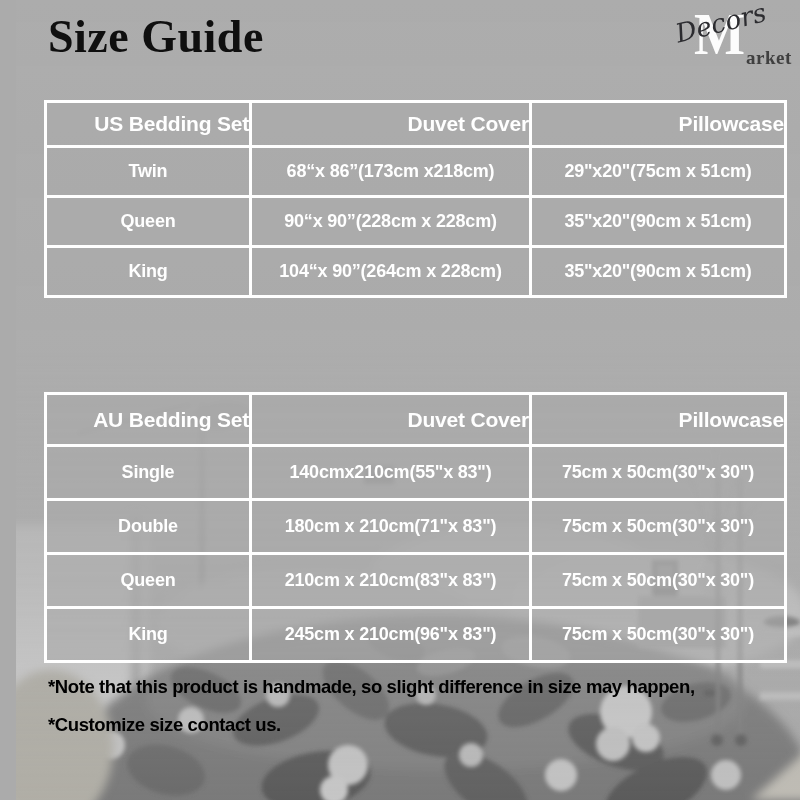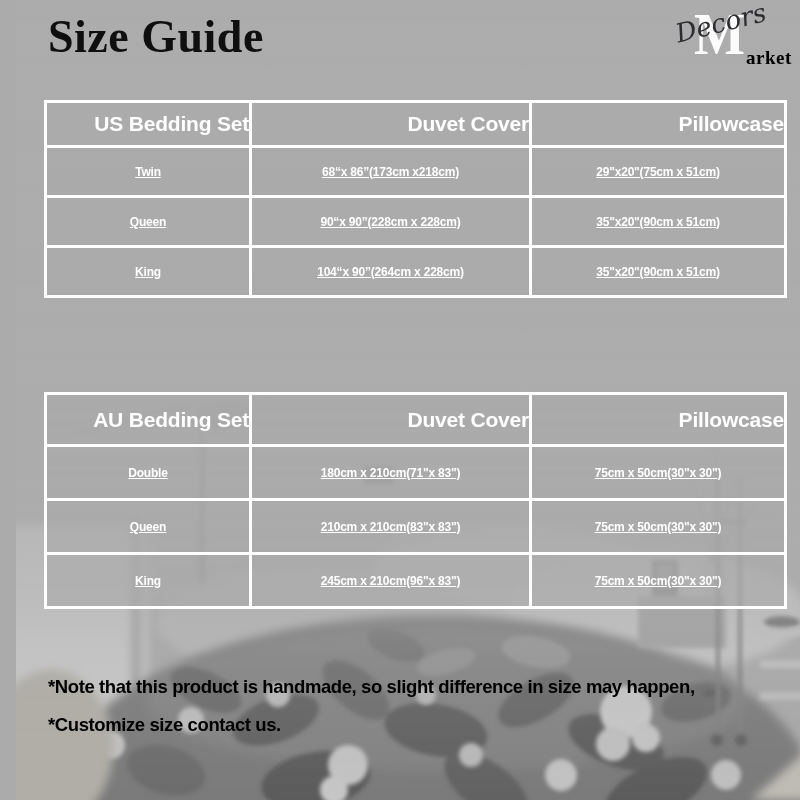--- a/index.html
+++ b/index.html
@@ -41,36 +41,36 @@
   }
   .logo-script {
     position: absolute; left: 12px; top: 13px;
     font-family: "DejaVu Serif", serif; font-style: italic;
     font-size: 26px; color: #2c2c30;
     transform: rotate(-14deg); transform-origin: 0 50%;
   }
   .logo-rest {
     position: absolute; left: 82px; top: 41px;
     font-family: "Liberation Serif", serif; font-weight: 700;
-    font-size: 19px; color: #000000; letter-spacing: 0.5px;
+    font-size: 19px; color: #404040; letter-spacing: 0.5px;
   }
 
   table.size-table {
     position: absolute; z-index: 2; left: 28px;
     width: 740px; border-collapse: collapse; table-layout: fixed;
     color: #ffffff; text-align: center;
   }
   table.size-table th, table.size-table td {
     border: 3px solid #ffffff;
     background: rgba(170,170,170,0.62);
     font-weight: 700; letter-spacing: -0.2px;
     padding: 0; vertical-align: middle;
   }
   table.size-table th { font-size: 21px; text-align: right; }
-  table.size-table td { font-size: 12px; text-decoration: underline; }
+  table.size-table td { font-size: 18px; }
 
   table.us-table { top: 100px; }
   table.us-table th { height: 42px; }
   table.us-table td { height: 47px; }
 
   table.au-table { top: 392px; }
   table.au-table th { height: 49px; }
   table.au-table td { height: 51px; }
 
   .notes {
@@ -243,20 +243,25 @@
       </colgroup>
     <thead>
       <tr>
         <th>AU Bedding Set</th>
         <th>Duvet Cover</th>
         <th>Pillowcase</th>
       </tr>
     </thead>
     <tbody>
       <tr>
+        <td>Single</td>
+        <td>140cmx210cm(55"x 83")</td>
+        <td>75cm x 50cm(30"x 30")</td>
+      </tr>
+      <tr>
         <td>Double</td>
         <td>180cm x 210cm(71"x 83")</td>
         <td>75cm x 50cm(30"x 30")</td>
       </tr>
       <tr>
         <td>Queen</td>
         <td>210cm x 210cm(83"x 83")</td>
         <td>75cm x 50cm(30"x 30")</td>
       </tr>
       <tr>

